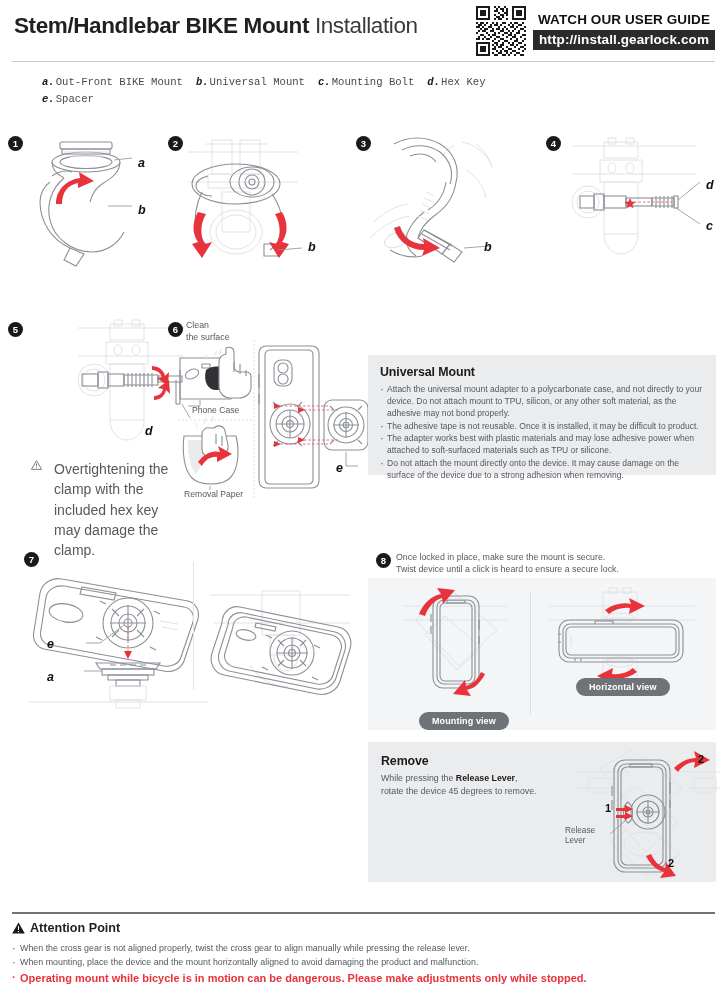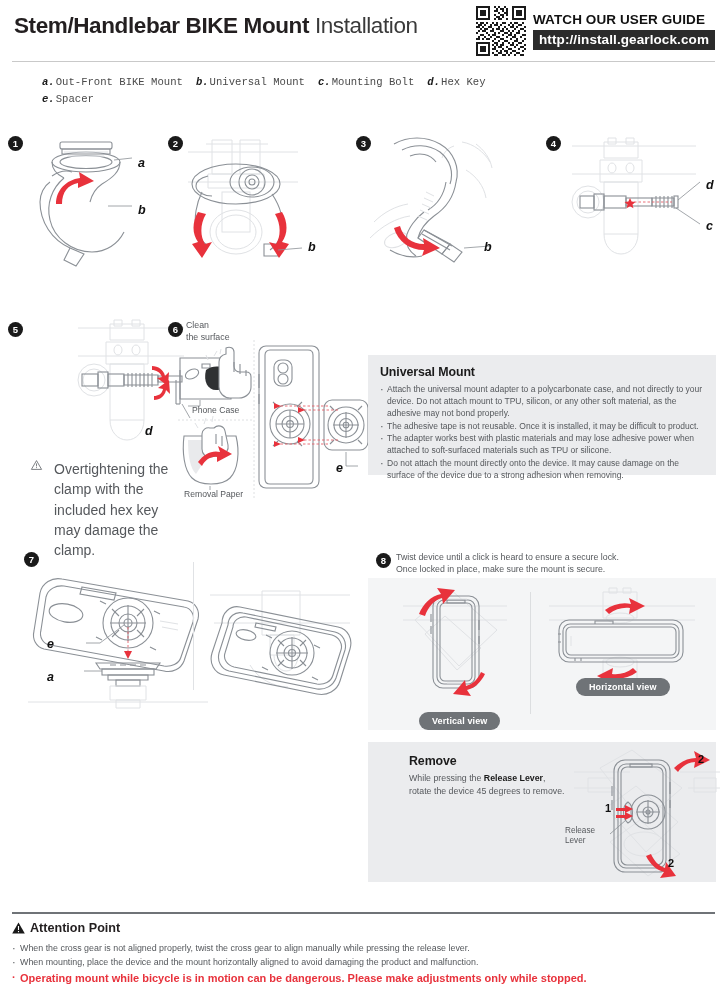--- a/index.html
+++ b/index.html
@@ -10,21 +10,21 @@
     color: #231f20;
     position: relative;
     overflow: hidden;
   }
 
   
   .header { position: relative; padding: 14px 14px 0 14px; height: 58px; }
   .title { font-size: 22.5px; font-weight: 700; letter-spacing: -0.4px; line-height: 1.1; }
   .title .light { font-weight: 400; color: #3a3a3a; }
 
-  .guide-block { position: absolute; right: 12px; top: 6px; display: flex; align-items: stretch; gap: 7px; }
+  .guide-block { position: absolute; right: 12px; top: 6px; display: flex; align-items: stretch; gap: 7px; text-align: center; }
   .qr { width: 50px; height: 50px; display: block; }
   .guide-text { display: flex; flex-direction: column; justify-content: center; gap: 3px; }
   .guide-head { font-size: 13.5px; font-weight: 700; letter-spacing: 0.1px; color: #111; }
   .guide-url { background: #2b2b2b; color: #fff; font-size: 13.5px; font-weight: 700;
                padding: 2px 6px 3px 6px; letter-spacing: 0.1px; }
 
   .rule { height: 1px; background: #c9c9c9; margin: 3px 12px 0 12px; }
 
   
   .parts { padding: 11px 12px 0 42px; font-size: 10.6px; color: #4a4a4a; line-height: 1.55; }
@@ -50,21 +50,21 @@
 
   
   .row1 { position: absolute; top: 130px; left: 0; width: 727px; height: 175px; }
   .cell { position: absolute; }
 
   .steptxt { font-size: 8.8px; color: #55585c; line-height: 1.35; }
 
   .warnbox { display: flex; gap: 12px; font-size: 14px; color: #55585c; line-height: 1.45; }
 
   
-  .panel-gray { position: absolute; background: #ebecee; padding-left: 28px; }
+  .panel-gray { position: absolute; background: #ebecee; }
   .panel-light { position: absolute; background: #f4f5f6; }
   .panel-h { font-size: 12.4px; font-weight: 700; color: #1b1b1b; margin-bottom: 4px; letter-spacing: -0.1px; }
   .panel-ul { list-style: none; font-size: 8.5px; color: #55585c; line-height: 1.42; }
   .panel-ul li { position: relative; padding-left: 7px; margin-bottom: 0.5px; }
   .panel-ul li:before { content: "·"; position: absolute; left: 0; top: -1px; font-size: 11px; }
 
   .pill { background: #6f7377; color: #fff; font-size: 9px; font-weight: 700;
           padding: 4px 13px; border-radius: 11px; display: inline-block; letter-spacing: 0.1px; }
 
   .remove-body { font-size: 8.8px; color: #55585c; line-height: 1.45; }
@@ -628,22 +628,22 @@
       <path d="M78 75l6 6M106 75l-6 6M78 101l6-6M106 101l-6-6"></path>
       <path d="M66 70l6 3M114 80l6 3M62 102l6 3M112 112l6 3"></path>
     </g>
   </svg>
 </div>
 
 <div style="position:absolute; left:376px; top:553px;">
   <div class="badge">8</div>
 </div>
 <div class="steptxt" style="position:absolute; left:396px; top:552px; width:300px;">
+  <div>Once locked in place, make sure the mount is secure.</div>
   <div>Twist device until a click is heard to ensure a secure lock.</div>
-  <div>Once locked in place, make sure the mount is secure.</div>
 </div>
 
 <div class="panel-light" style="left:368px; top:578px; width:348px; height:152px;"></div>
 <div style="position:absolute; left:530px; top:592px; width:1px; height:122px; background:#dcdee0;"></div>
 
 <div style="position:absolute; left:385px; top:586px;">
   <svg width="140" height="110" viewBox="0 0 140 110">
     <g class="faint">
       <path d="M18 20h104"></path>
         <path d="M18 34h104"></path>
@@ -660,21 +660,21 @@
     </g>
     <g class="faint">
         <path d="M60 13h22M62 97h18"></path>
       </g>
 
     <path class="red" d="M34 28 C 38 18, 46 10, 56 8 L 52 2 L 70 4 L 58 18 L 57 12 C 49 14, 43 21, 40 30 Z"></path>
     <path class="red" d="M100 88 C 96 96, 90 102, 82 104 L 86 110 L 68 108 L 80 94 L 81 100 C 88 98, 93 93, 96 86 Z"></path>
   </svg>
 </div>
 <div style="position:absolute; left:419px; top:710px;">
-  <span class="pill">Vertical view</span>
+  <span class="pill">Mounting view</span>
 </div>
 
 <div style="position:absolute; left:545px; top:586px;">
   <svg width="155" height="110" viewBox="0 0 155 110">
     <g class="faint">
       <path d="M4 20h146"></path>
         <path d="M4 34h146"></path>
       <path d="M58 6h34v26H58z"></path>
       <path d="M64 2h8v5h-8zM78 2h8v5h-8z"></path>
       <path d="M58 74h34v26H58z"></path>

